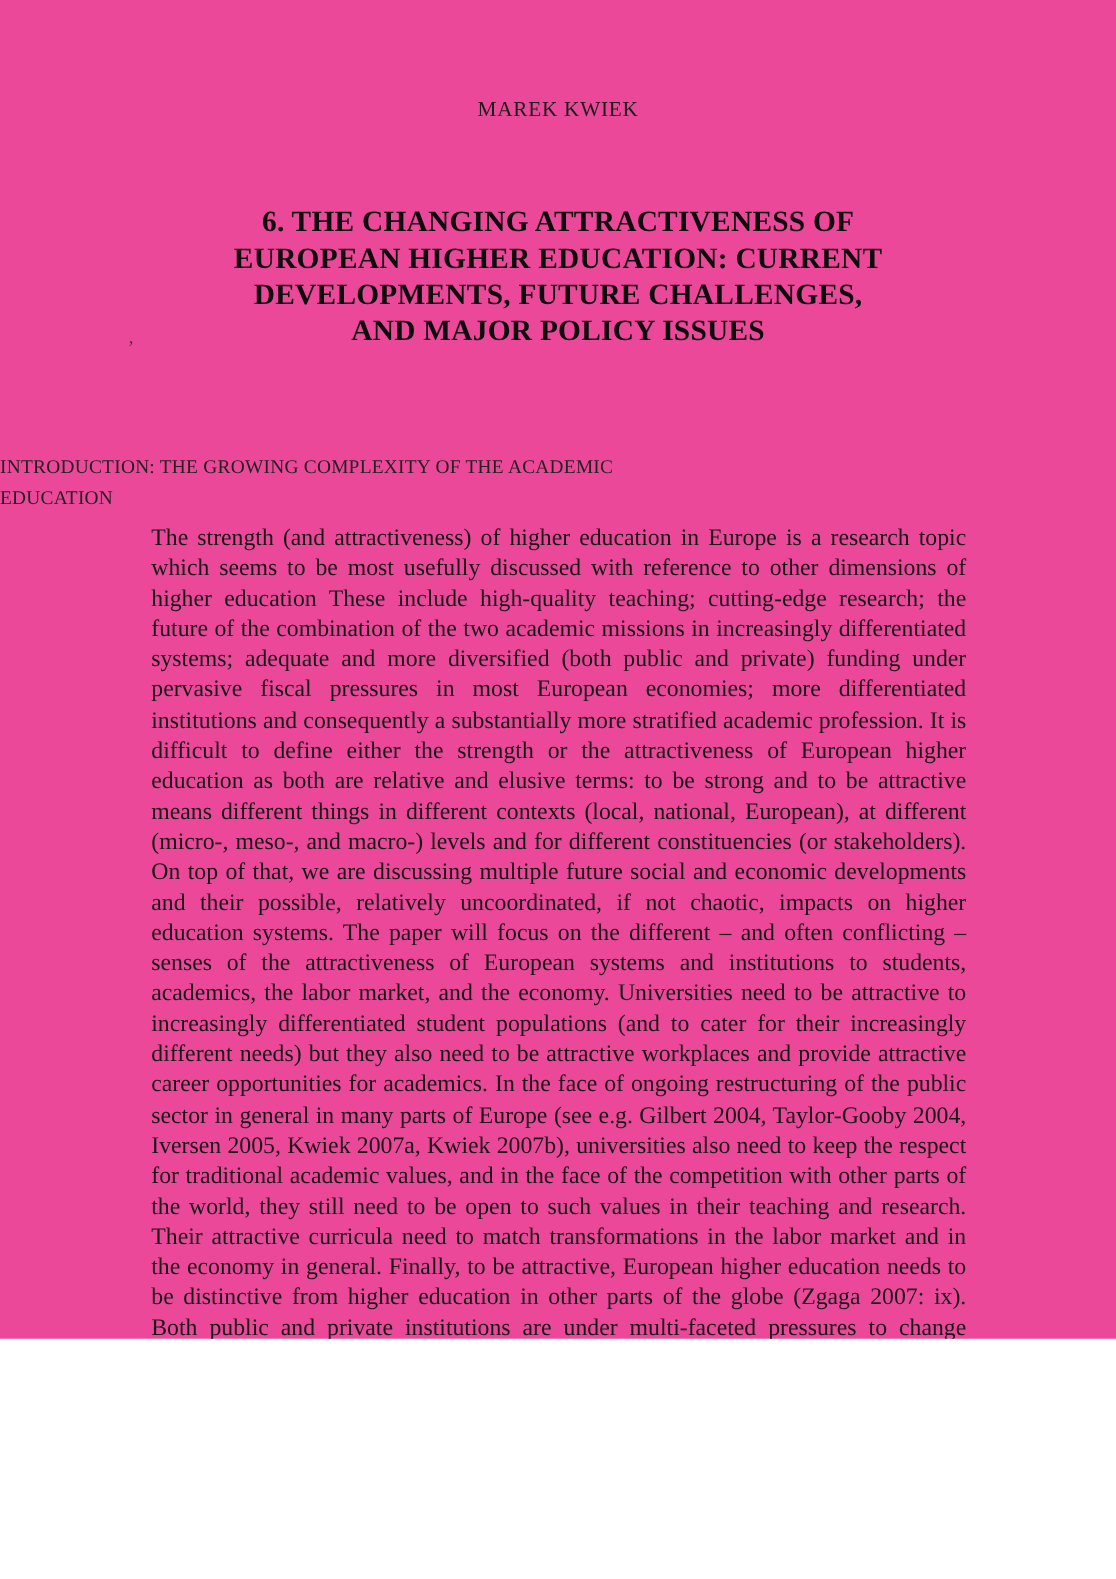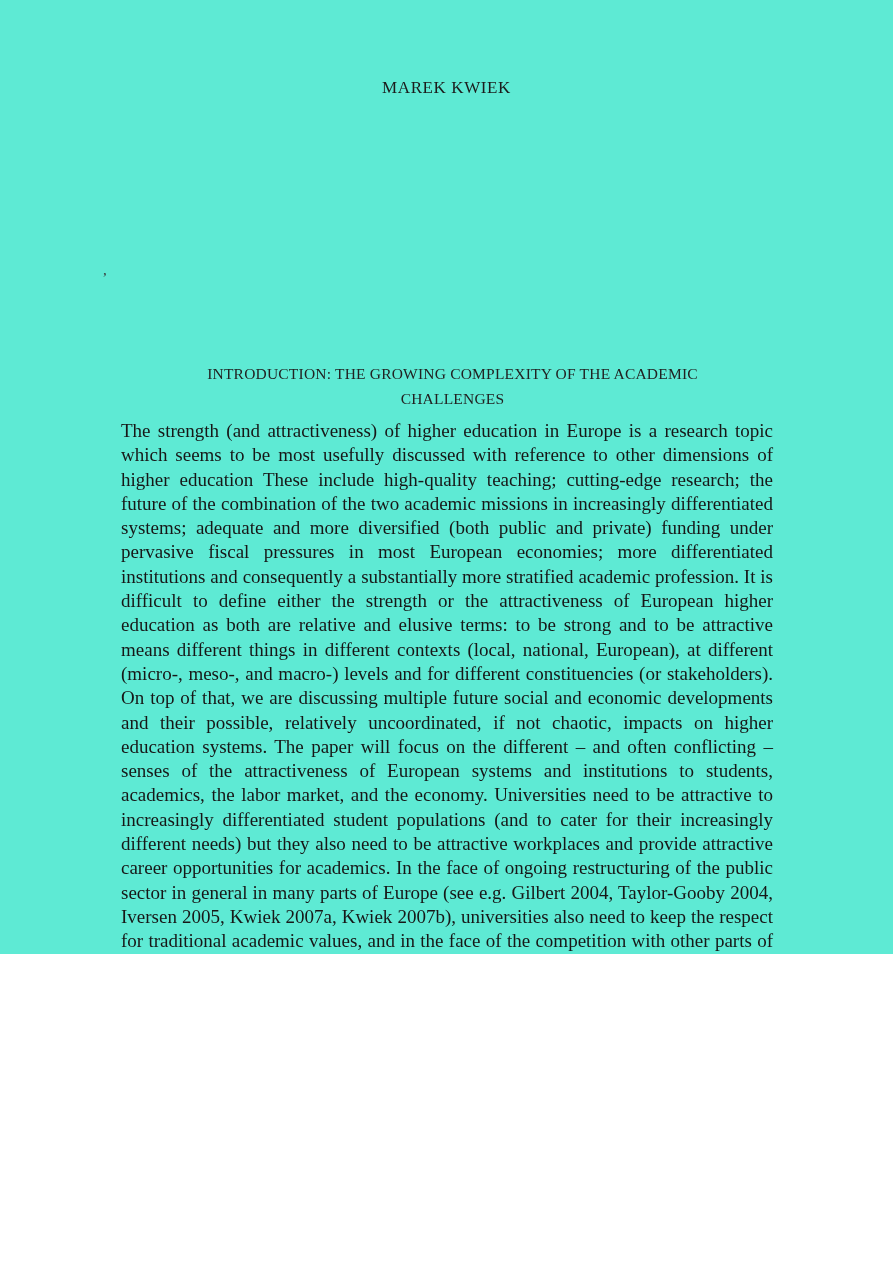--- a/index.html
+++ b/index.html
@@ -1,22 +1,22 @@
 <!DOCTYPE html>
 <html><head>
 <meta charset="utf-8">
 <style>
   * { margin: 0; padding: 0; box-sizing: border-box; }
   html, body { width: 893px; height: 1263px; }
   body { background: #ffffff; }
   .page {
     position: relative;
     width: 893px;
-    height: 954px;
-    background: #5eead4;
+    height: 1071px;
+    background: #ec4899;
     font-family: "Liberation Serif", serif;
     color: #161616;
     overflow: hidden;
   }
   .running-head {
     position: absolute;
     top: 78px;
     left: 0;
     width: 100%;
     text-align: center;
@@ -35,26 +35,25 @@
     font-size: 23.5px;
     line-height: 29px;
     letter-spacing: 0.2px;
     color: #0d0d0d;
   }
   .section-heading {
     position: absolute;
     top: 361px;
     left: 0;
     width: 100%;
-    text-align: center;
+    text-align: left;
     font-size: 15.5px;
     line-height: 25px;
     letter-spacing: 0.2px;
     color: #222222;
-    padding-left: 12px;
   }
   .body-text {
     position: absolute;
     top: 419px;
     left: 121px;
     width: 652px;
     font-size: 19px;
     line-height: 24.3px;
     text-align: justify;
     color: #171717;
@@ -78,26 +77,32 @@
     color: #3a3a3a;
   }
 </style>
 </head>
 <body>
 
 <div class="page">
 
   <div class="running-head">MAREK KWIEK</div>
 
+  <div class="chapter-title">
+    <div>6. THE CHANGING ATTRACTIVENESS OF</div>
+    <div>EUROPEAN HIGHER EDUCATION: CURRENT</div>
+    <div>DEVELOPMENTS, FUTURE CHALLENGES,</div>
+    <div>AND MAJOR POLICY ISSUES</div>
+  </div>
 
   <span class="scan-artifact">,</span>
 
   <div class="section-heading">
     <div>INTRODUCTION: THE GROWING COMPLEXITY OF THE ACADEMIC</div>
-    <div>CHALLENGES</div>
+    <div>EDUCATION</div>
   </div>
 
   <div class="body-text">The strength (and attractiveness) of higher education in Europe is a research topic which seems to be most usefully discussed with reference to other dimensions of higher education These include high-quality teaching; cutting-edge research; the future of the combination of the two academic missions in increasingly differentiated systems; adequate and more diversified (both public and private) funding under pervasive fiscal pressures in most European economies; more differentiated institutions and consequently a substantially more stratified academic profession. It is difficult to define either the strength or the attractiveness of European higher education as both are relative and elusive terms: to be strong and to be attractive means different things in different contexts (local, national, European), at different (micro-, meso-, and macro-) levels and for different constituencies (or stakeholders). On top of that, we are discussing multiple future social and economic developments and their possible, relatively uncoordinated, if not chaotic, impacts on higher education systems. The paper will focus on the different – and often conflicting – senses of the attractiveness of European systems and institutions to students, academics, the labor market, and the economy. Universities need to be attractive to increasingly differentiated student populations (and to cater for their increasingly different needs) but they also need to be attractive workplaces and provide attractive career opportunities for academics. In the face of ongoing restructuring of the public sector in general in many parts of Europe (see e.g. Gilbert 2004, Taylor-Gooby 2004, Iversen 2005, Kwiek 2007a, Kwiek 2007b), universities also need to keep the respect for traditional academic values, and in the face of the competition with other parts of the world, they still need to be open to such values in their teaching and research. Their attractive curricula need to match transformations in the labor market and in the economy in general. Finally, to be attractive, European higher education needs to be distinctive from higher education in other parts of the globe (Zgaga 2007: ix). Both public and private institutions are under multi-faceted pressures to change today, with various intensities in various parts of Europe. These institutions include governmental agencies, institutions of the corporate world, institutions of civil society, and the</div>
 
   <div class="footer">
     <div>B.M. Kehm, J. Huisman and B. Stensaker (eds.), The European Higher Education Area:</div>
   </div>
 
 </div>
 

